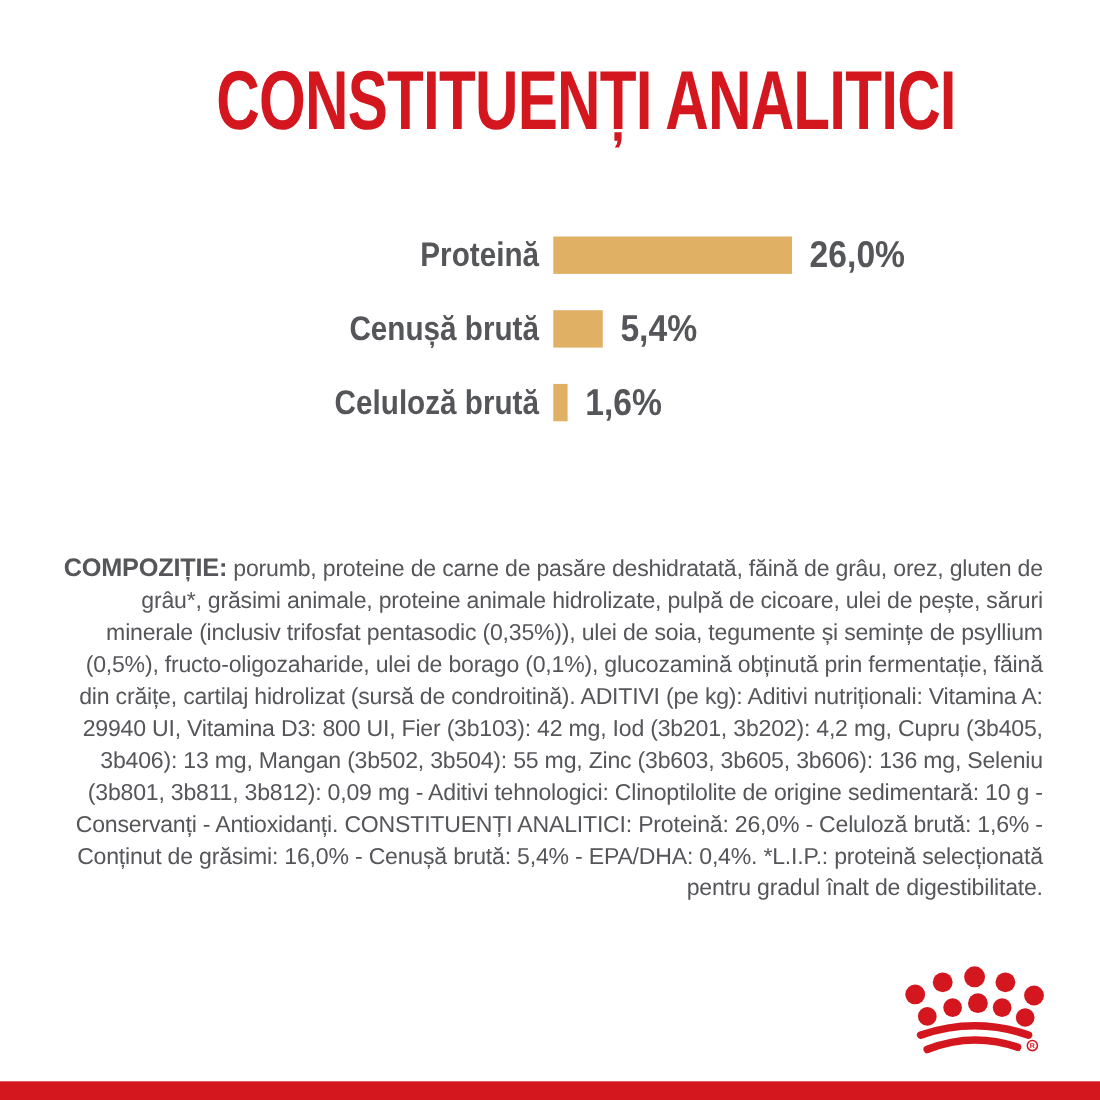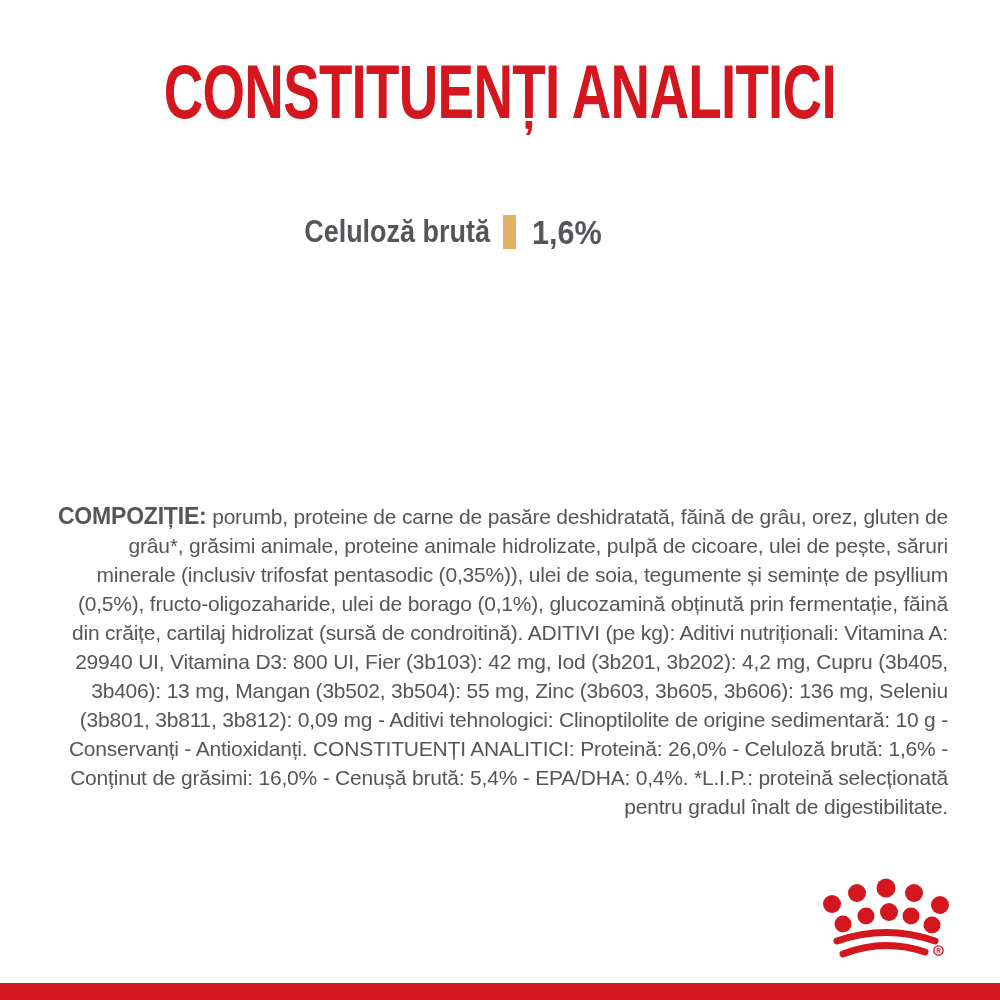--- a/index.html
+++ b/index.html
@@ -13,21 +13,21 @@
   body{
     position:relative;
     width:1000px;height:1000px;
     background:var(--bg);
     font-family:"Liberation Sans",sans-serif;
     overflow:hidden;
   }
   
   .title{
     position:absolute;top:52px;left:0;width:1000px;
-    text-align:center;
+    text-align:right;
     color:var(--brand-red);
     font-size:76px;font-weight:bold;
     line-height:80px;
     white-space:nowrap;
   }
   .title .squeeze{
     display:inline-block;
     transform:scaleX(0.72);
     transform-origin:50% 50%;
     letter-spacing:-1px;
@@ -89,22 +89,32 @@
 </style>
 </head>
 <body>
 
 <h1 class="title">
   <span class="squeeze">CONSTITUENȚI ANALITICI</span>
 </h1>
 
 <div class="chart">
 
+  <div class="crow">
+    <div class="rlabel">Proteină</div>
+    <div class="rbar" style="width: 217px; background: rgb(224, 177, 100);"></div>
+    <div class="rvalue">26,0%</div>
+  </div>
 
 
+  <div class="crow">
+    <div class="rlabel">Cenușă brută</div>
+    <div class="rbar" style="width: 45px; background: rgb(224, 177, 100);"></div>
+    <div class="rvalue">5,4%</div>
+  </div>
 
   <div class="crow">
     <div class="rlabel">Celuloză brută</div>
     <div class="rbar" style="width: 13px; background: rgb(224, 177, 100);"></div>
     <div class="rvalue">1,6%</div>
   </div>
 
 </div>
 
 <p class="composition"><span class="lead">COMPOZIȚIE:</span><span> porumb, proteine de carne de pasăre deshidratată, făină de grâu, orez, gluten de grâu*, grăsimi animale, proteine animale hidrolizate, pulpă de cicoare, ulei de pește, săruri minerale (inclusiv trifosfat pentasodic (0,35%)), ulei de soia, tegumente și semințe de psyllium (0,5%), fructo-oligozaharide, ulei de borago (0,1%), glucozamină obținută prin fermentație, făină din crăițe, cartilaj hidrolizat (sursă de condroitină). ADITIVI (pe kg): Aditivi nutriționali: Vitamina A: 29940 UI, Vitamina D3: 800 UI, Fier (3b103): 42 mg, Iod (3b201, 3b202): 4,2 mg, Cupru (3b405, 3b406): 13 mg, Mangan (3b502, 3b504): 55 mg, Zinc (3b603, 3b605, 3b606): 136 mg, Seleniu (3b801, 3b811, 3b812): 0,09 mg - Aditivi tehnologici: Clinoptilolite de origine sedimentară: 10 g - Conservanți - Antioxidanți. CONSTITUENȚI ANALITICI: Proteină: 26,0% - Celuloză brută: 1,6% - Conținut de grăsimi: 16,0% - Cenușă brută: 5,4% - EPA/DHA: 0,4%. *L.I.P.: proteină selecționată pentru gradul înalt de digestibilitate.</span></p>

